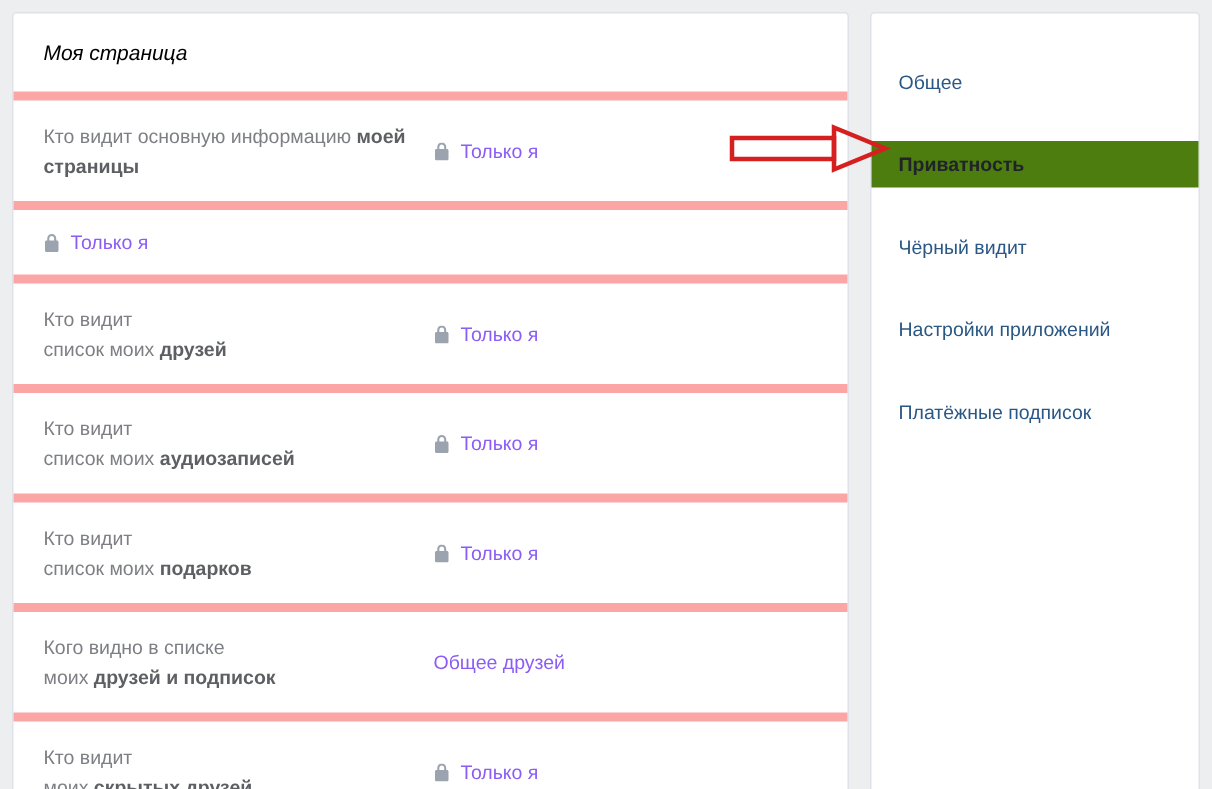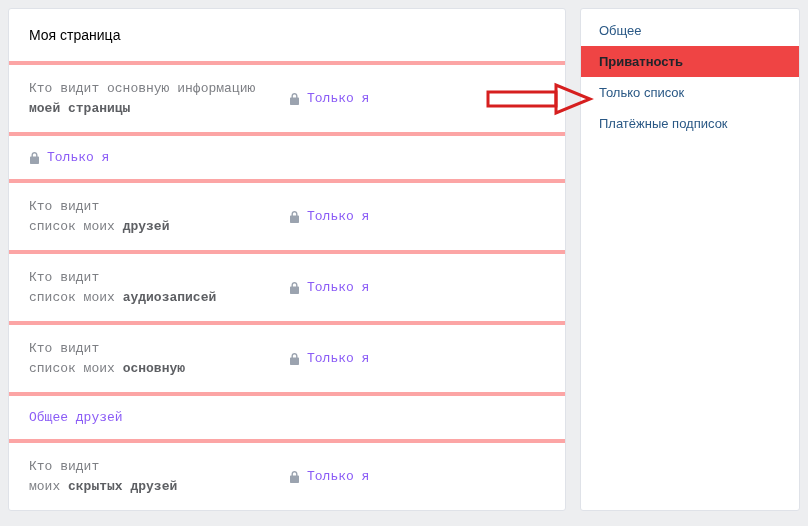--- a/index.html
+++ b/index.html
@@ -11,27 +11,26 @@
     font-size: 13px;
   }
   .layout { display: flex; gap: 14px; padding: 8px 8px 0 8px; }
   .panel {
     background: #ffffff;
     border: 1px solid #dfe2e8;
     border-radius: 3px;
   }
   .main { width: 558px; }
   .sidebar { width: 220px; padding: 6px 0; position: relative; }
-  .block-header { padding: 18px 20px 18px 20px; font-size: 14px; color: #000; }
+  .block-header { padding: 18px 20px 18px 20px; font-size: 14px; color: #000; font-style: italic; }
   .settings-list { }
   .row {
     display: flex;
     padding: 14px 20px 14px 20px;
-    border-top: 4px solid #fca5a5;
-    font-family: Liberation Mono, monospace;
+    border-top: 6px solid #fca5a5;
   }
   .row-label {
     flex: 0 0 260px;
     color: #7d7f84;
     line-height: 1.5;
     font-size: 13px;
   }
   .row-label b { color: #5d5f63; font-weight: 600; }
   .row-value {
     display: inline-flex;
@@ -42,23 +41,24 @@
     font-size: 13px;
   }
   .lock-icon { display: inline-flex; color: #828a99; }
   .nav-item {
     padding: 8px 18px;
     color: #2a5885;
     cursor: pointer;
     font-size: 13px;
     display: flex;
     justify-content: space-between;
+    margin-top: 24px;
   }
   .nav-item.active {
-    background: #ef4444;
+    background: #4d7c0f;
     color: #20242a;
     font-weight: 600;
   }
   .gear-icon { color: #aeb7c2; display: inline-flex; }
   .arrow-wrap {
     position: absolute;
     left: 486px;
     top: 82px;
     pointer-events: none;
   }
@@ -107,31 +107,32 @@
           <a class="row-value">
             <span class="lock-icon">
               <svg width="11" height="12" viewBox="0 0 11 12">
                 <path fill="#9ba3af" d="M5.5 0c1.7 0 3 1.3 3 3v1.4H9c.6 0 1 .4 1 1V11c0 .6-.4 1-1 1H2c-.6 0-1-.4-1-1V5.4c0-.6.4-1 1-1h.5V3c0-1.7 1.3-3 3-3zm0 1.4c-.9 0-1.6.7-1.6 1.6v1.4h3.2V3c0-.9-.7-1.6-1.6-1.6z"></path>
               </svg>
             </span>
             <span>Только я</span>
           </a>
         </div>
         <div class="row">
-          <div class="row-label">Кто видит<br>список моих <b>основную</b></div>
+          <div class="row-label">Кто видит<br>список моих <b>подарков</b></div>
           <a class="row-value">
             <span class="lock-icon">
               <svg width="11" height="12" viewBox="0 0 11 12">
                 <path fill="#9ba3af" d="M5.5 0c1.7 0 3 1.3 3 3v1.4H9c.6 0 1 .4 1 1V11c0 .6-.4 1-1 1H2c-.6 0-1-.4-1-1V5.4c0-.6.4-1 1-1h.5V3c0-1.7 1.3-3 3-3zm0 1.4c-.9 0-1.6.7-1.6 1.6v1.4h3.2V3c0-.9-.7-1.6-1.6-1.6z"></path>
               </svg>
             </span>
             <span>Только я</span>
           </a>
         </div>
         <div class="row">
+          <div class="row-label">Кого видно в списке<br>моих <b>друзей и подписок</b></div>
           <a class="row-value">
             <span>Общее друзей</span>
           </a>
         </div>
         <div class="row">
           <div class="row-label">Кто видит<br>моих <b>скрытых друзей</b></div>
           <a class="row-value">
             <span class="lock-icon">
               <svg width="11" height="12" viewBox="0 0 11 12">
                 <path fill="#9ba3af" d="M5.5 0c1.7 0 3 1.3 3 3v1.4H9c.6 0 1 .4 1 1V11c0 .6-.4 1-1 1H2c-.6 0-1-.4-1-1V5.4c0-.6.4-1 1-1h.5V3c0-1.7 1.3-3 3-3zm0 1.4c-.9 0-1.6.7-1.6 1.6v1.4h3.2V3c0-.9-.7-1.6-1.6-1.6z"></path>
@@ -144,21 +145,24 @@
   </div>
 
   <div class="panel sidebar" id="sidebar">
       <div class="nav-item">
         <span>Общее</span>
       </div>
       <div class="nav-item active">
         <span>Приватность</span>
       </div>
       <div class="nav-item">
-        <span>Только список</span>
+        <span>Чёрный видит</span>
+      </div>
+      <div class="nav-item">
+        <span>Настройки приложений</span>
       </div>
       <div class="nav-item">
         <span>Платёжные подписок</span>
       </div>
     </div>
 </div>
 
 <div class="arrow-wrap">
   <svg width="110" height="34" viewBox="0 0 110 34">
     <g fill="none" stroke="#d61f1f" stroke-width="3">

